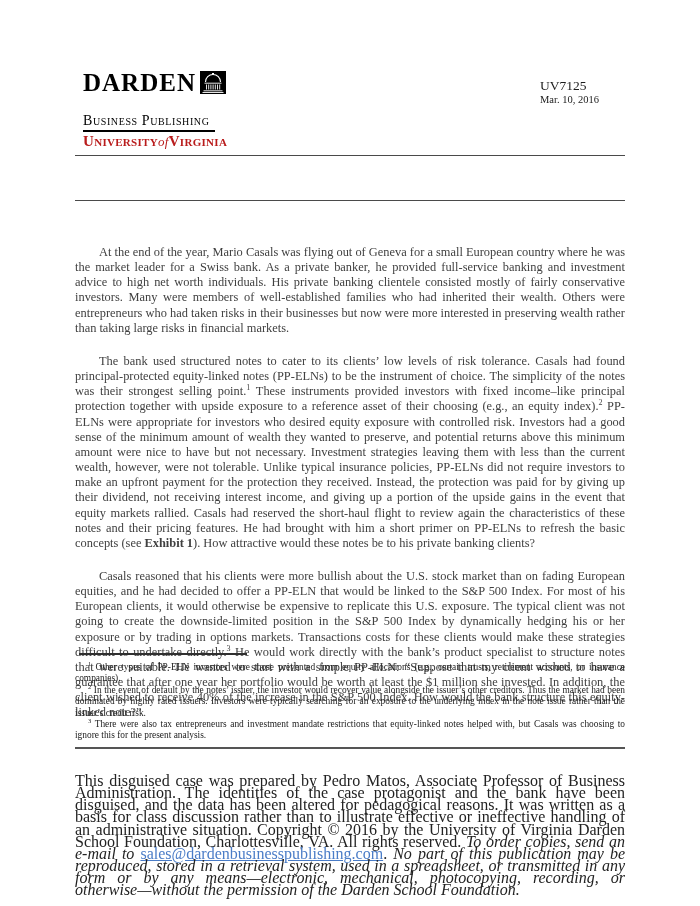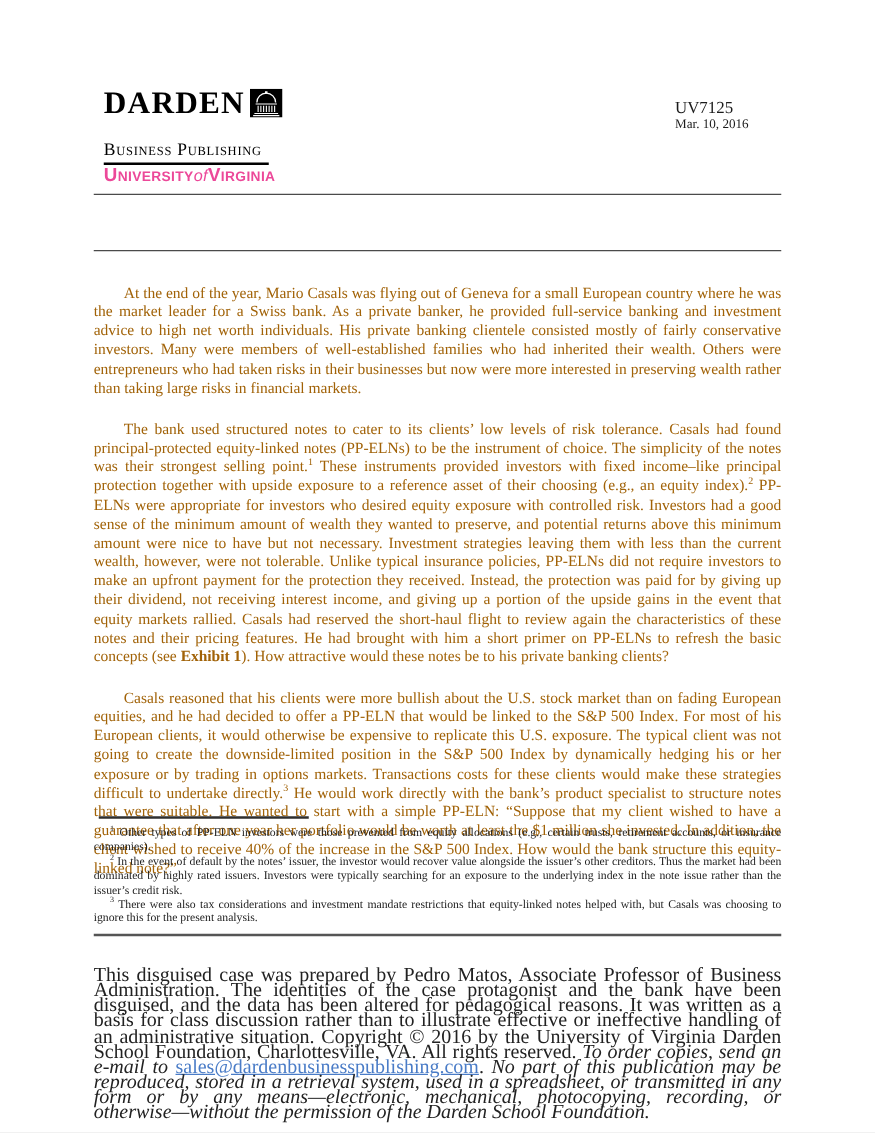--- a/index.html
+++ b/index.html
@@ -23,22 +23,22 @@
   }
   .rotunda{display:block;margin-bottom:1px;}
   .bp{
     font-family:"Liberation Serif", serif;
     font-weight:normal;font-variant:small-caps;
     font-size:14px;line-height:15px;letter-spacing:0.6px;color:#000;
     margin-top:18px;
   }
   .logo-rule{width:132px;height:2px;background:#000;margin-top:2px;}
   .uva{
-    font-family:Liberation Sans, sans-serif;
-    font-size:15px;line-height:16px;color:#ec4899;margin-top:1px;
+    font-family:Liberation Serif, serif;
+    font-size:15px;line-height:16px;color:#b91c1c;margin-top:1px;
     letter-spacing:0.3px;
   }
   .uva .sc{font-variant:small-caps;font-weight:600;}
   .uva .of{font-style:italic;font-size:13px;}
   .docid{position:absolute;right:72px;top:78px;width:120px;text-align:left;}
   .docnum{font-size:13.5px;line-height:15px;color:#1b1b1b;}
   .docdate{font-size:10.5px;line-height:13px;color:#1b1b1b;}
   
   .rule{position:absolute;left:75px;width:550px;height:1px;background:#4a4a4a;}
   .rule-top{top:155px;}
@@ -48,23 +48,23 @@
   .title{
     position:absolute;top:164px;left:0;width:700px;
     text-align:center;
     font-family:"Liberation Sans", sans-serif;
     font-weight:bold;font-size:15px;color:#111;
     letter-spacing:0.2px;
   }
   
   .body-block{position:absolute;top:227px;left:75px;width:550px;}
   p.case{
-    margin:0 0 18px 0;
+    margin:18px 0 18px 0;
     font-size:12.4px;line-height:15.15px;
-    text-align:justify;text-indent:24px;color:#a16207;
+    text-align:justify;text-indent:24px;color:#404040;
   }
   p.case sup{font-size:8px;line-height:0;}
   .b{font-weight:bold;}
   .i{font-style:italic;}
   
   .fn-block{position:absolute;top:653px;left:75px;width:550px;}
   .fnsep{width:168px;height:2px;background:#2f2f2f;margin-left:4px;}
   p.fn{
     margin:0;font-size:9.4px;line-height:11.4px;
     text-align:justify;text-indent:13px;color:#222;
@@ -123,19 +123,19 @@
   <div class="body-block">
     <p class="case"><span>At the end of the year, Mario Casals was flying out of Geneva for a small European country where he was the market leader for a Swiss bank. As a private banker, he provided full-service banking and investment advice to high net worth individuals. His private banking clientele consisted mostly of fairly conservative investors. Many were members of well-established families who had inherited their wealth. Others were entrepreneurs who had taken risks in their businesses but now were more interested in preserving wealth rather than taking large risks in financial markets.</span></p>
     <p class="case"><span>The bank used structured notes to cater to its clients’ low levels of risk tolerance. Casals had found principal-protected equity-linked notes (PP-ELNs) to be the instrument of choice. The simplicity of the notes was their strongest selling point.</span><sup>1</sup><span> These instruments provided investors with fixed income–like principal protection together with upside exposure to a reference asset of their choosing (e.g., an equity index).</span><sup>2</sup><span> PP-ELNs were appropriate for investors who desired equity exposure with controlled risk. Investors had a good sense of the minimum amount of wealth they wanted to preserve, and potential returns above this minimum amount were nice to have but not necessary. Investment strategies leaving them with less than the current wealth, however, were not tolerable. Unlike typical insurance policies, PP-ELNs did not require investors to make an upfront payment for the protection they received. Instead, the protection was paid for by giving up their dividend, not receiving interest income, and giving up a portion of the upside gains in the event that equity markets rallied. Casals had reserved the short-haul flight to review again the characteristics of these notes and their pricing features. He had brought with him a short primer on PP-ELNs to refresh the basic concepts (see </span><span class="b">Exhibit 1</span><span>). How attractive would these notes be to his private banking clients?</span></p>
     <p class="case"><span>Casals reasoned that his clients were more bullish about the U.S. stock market than on fading European equities, and he had decided to offer a PP-ELN that would be linked to the S&amp;P 500 Index. For most of his European clients, it would otherwise be expensive to replicate this U.S. exposure. The typical client was not going to create the downside-limited position in the S&amp;P 500 Index by dynamically hedging his or her exposure or by trading in options markets. Transactions costs for these clients would make these strategies difficult to undertake directly.</span><sup>3</sup><span> He would work directly with the bank’s product specialist to structure notes that were suitable. He wanted to start with a simple PP-ELN: “Suppose that my client wished to have a guarantee that after one year her portfolio would be worth at least the $1 million she invested. In addition, the client wished to receive 40% of the increase in the S&amp;P 500 Index. How would the bank structure this equity-linked note?”</span></p>
   </div>
 
   <div class="fn-block">
     <div class="fnsep"></div>
     <p class="fn"><sup>1</sup><span> Other types of PP-ELN investors were those prevented from equity allocations (e.g., certain trusts, retirement accounts, or insurance companies).</span></p>
     <p class="fn"><sup>2</sup><span> In the event of default by the notes’ issuer, the investor would recover value alongside the issuer’s other creditors. Thus the market had been dominated by highly rated issuers. Investors were typically searching for an exposure to the underlying index in the note issue rather than the issuer’s credit risk.</span></p>
-    <p class="fn"><sup>3</sup><span> There were also tax considerations and investment mandate restrictions that equity-linked notes helped with, but Casals was choosing to ignore this for the present analysis.</span></p>
+    <p class="fn"><sup>3</sup><span> There were also tax entrepreneurs and investment mandate restrictions that equity-linked notes helped with, but Casals was choosing to ignore this for the present analysis.</span></p>
   </div>
 
   <div class="rule rule-footer"></div>
   <div class="copyright"><span>This disguised case was prepared by Pedro Matos, Associate Professor of Business Administration. The identities of the case protagonist and the bank have been disguised, and the data has been altered for pedagogical reasons. It was written as a basis for class discussion rather than to illustrate effective or ineffective handling of an administrative situation. Copyright © 2016 by the University of Virginia Darden School Foundation, Charlottesville, VA. All rights reserved. </span><span class="i">To order copies, send an e-mail to </span><a class="email-link" href="#">sales@dardenbusinesspublishing.com</a><span>. </span><span class="i">No part of this publication may be reproduced, stored in a retrieval system, used in a spreadsheet, or transmitted in any form or by any means—electronic, mechanical, photocopying, recording, or otherwise—without the permission of the Darden School Foundation.</span></div>
 
 </div>
 
 </body></html>

